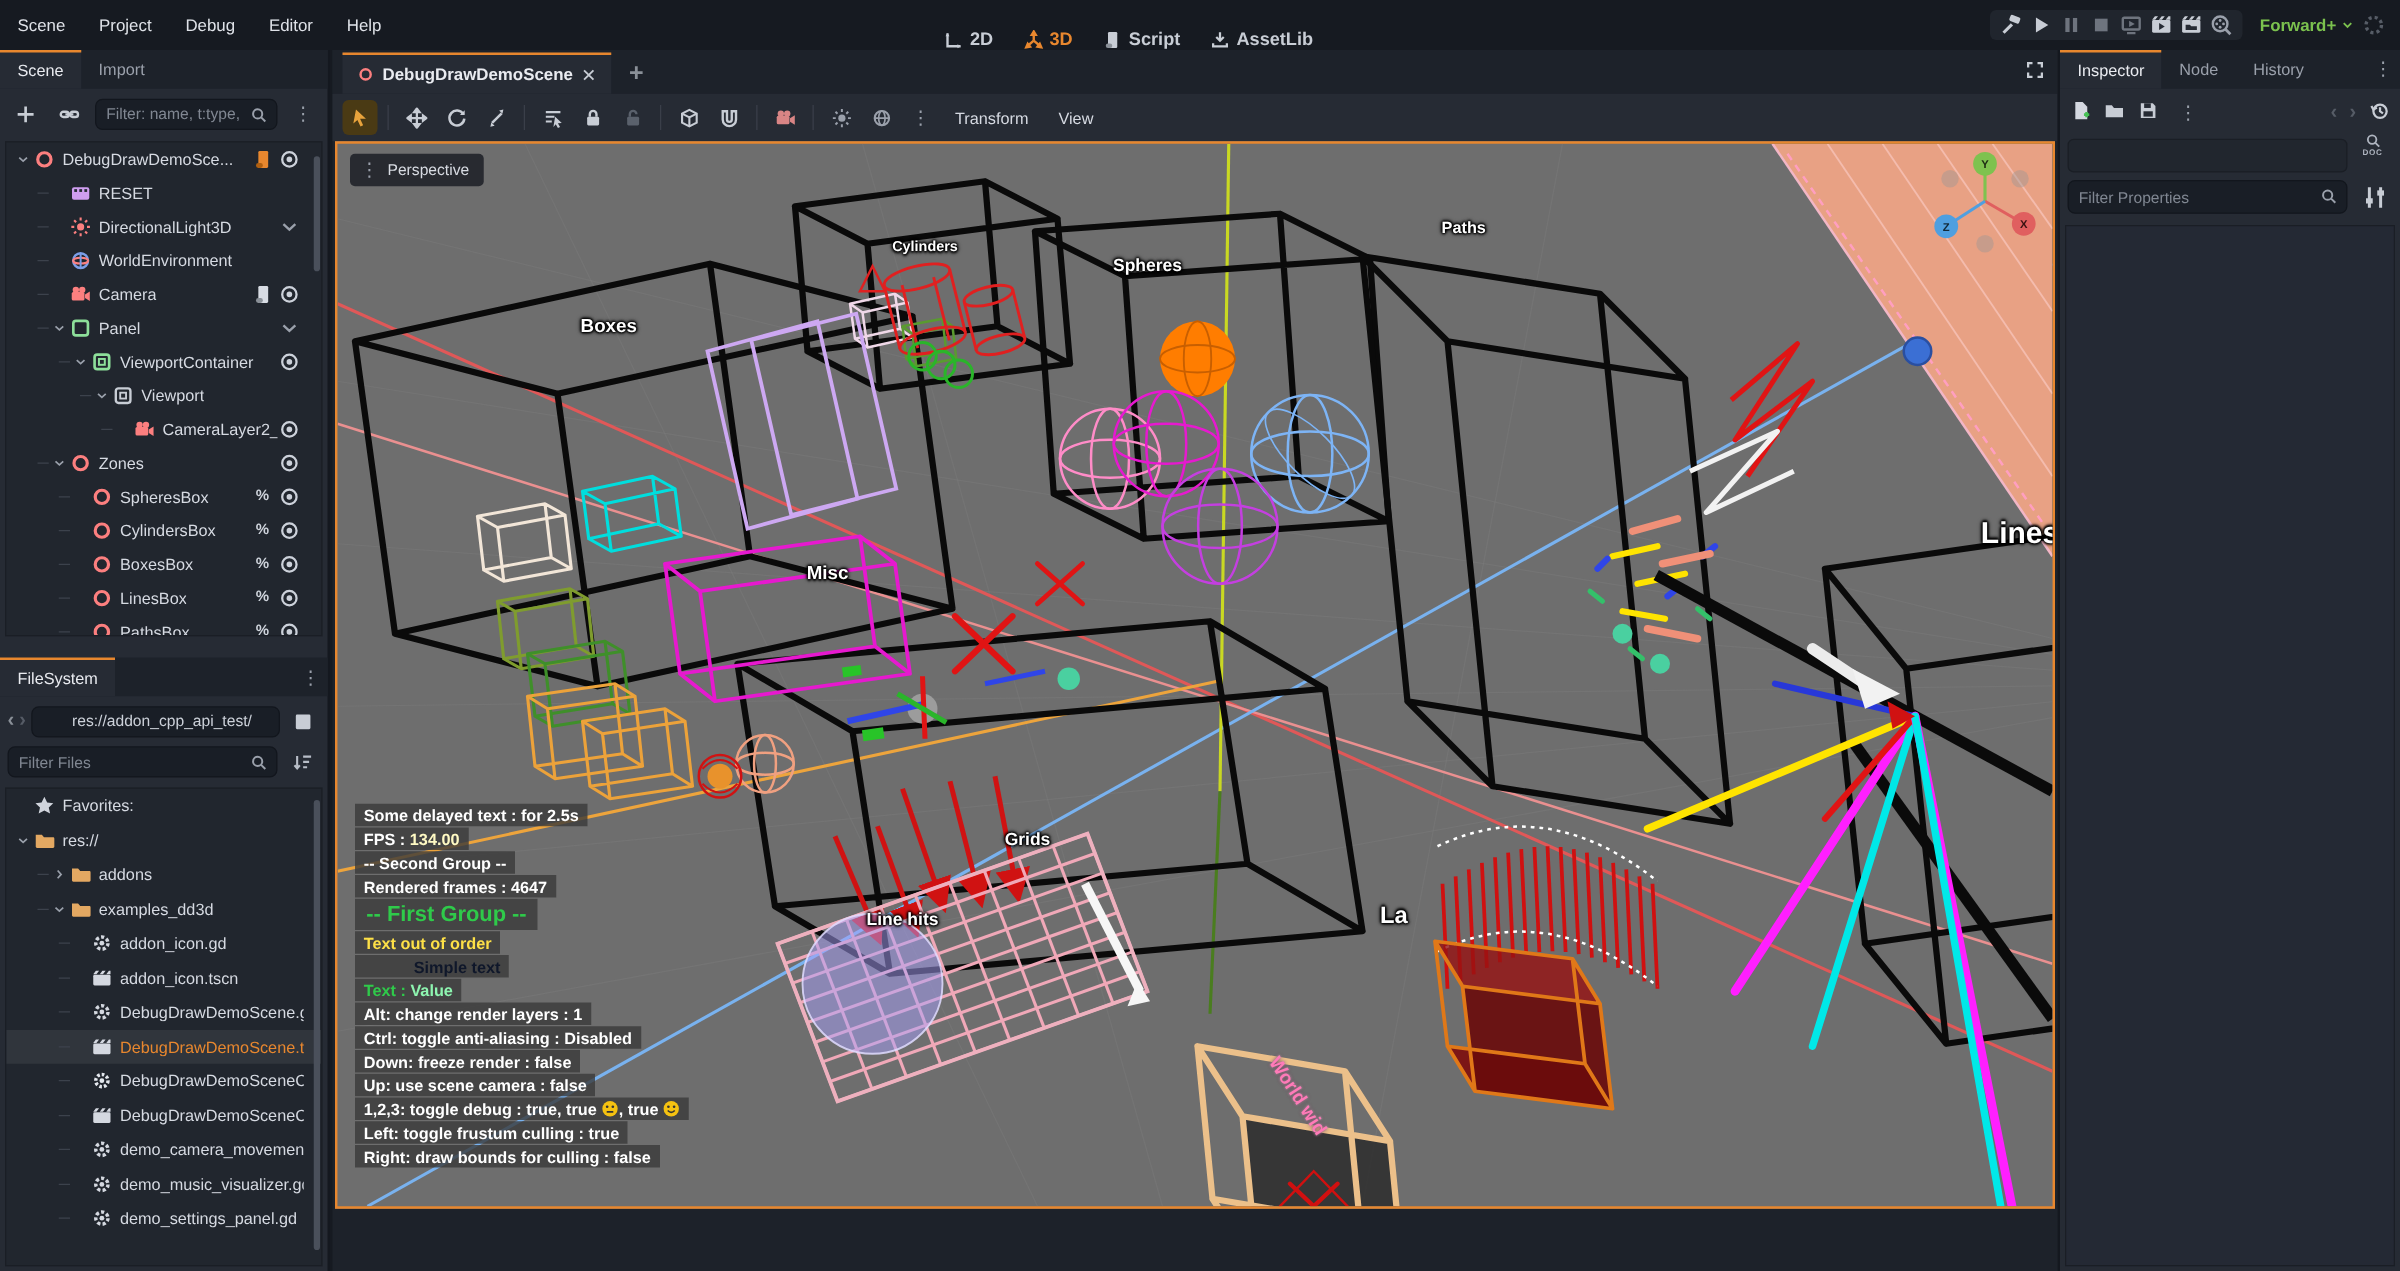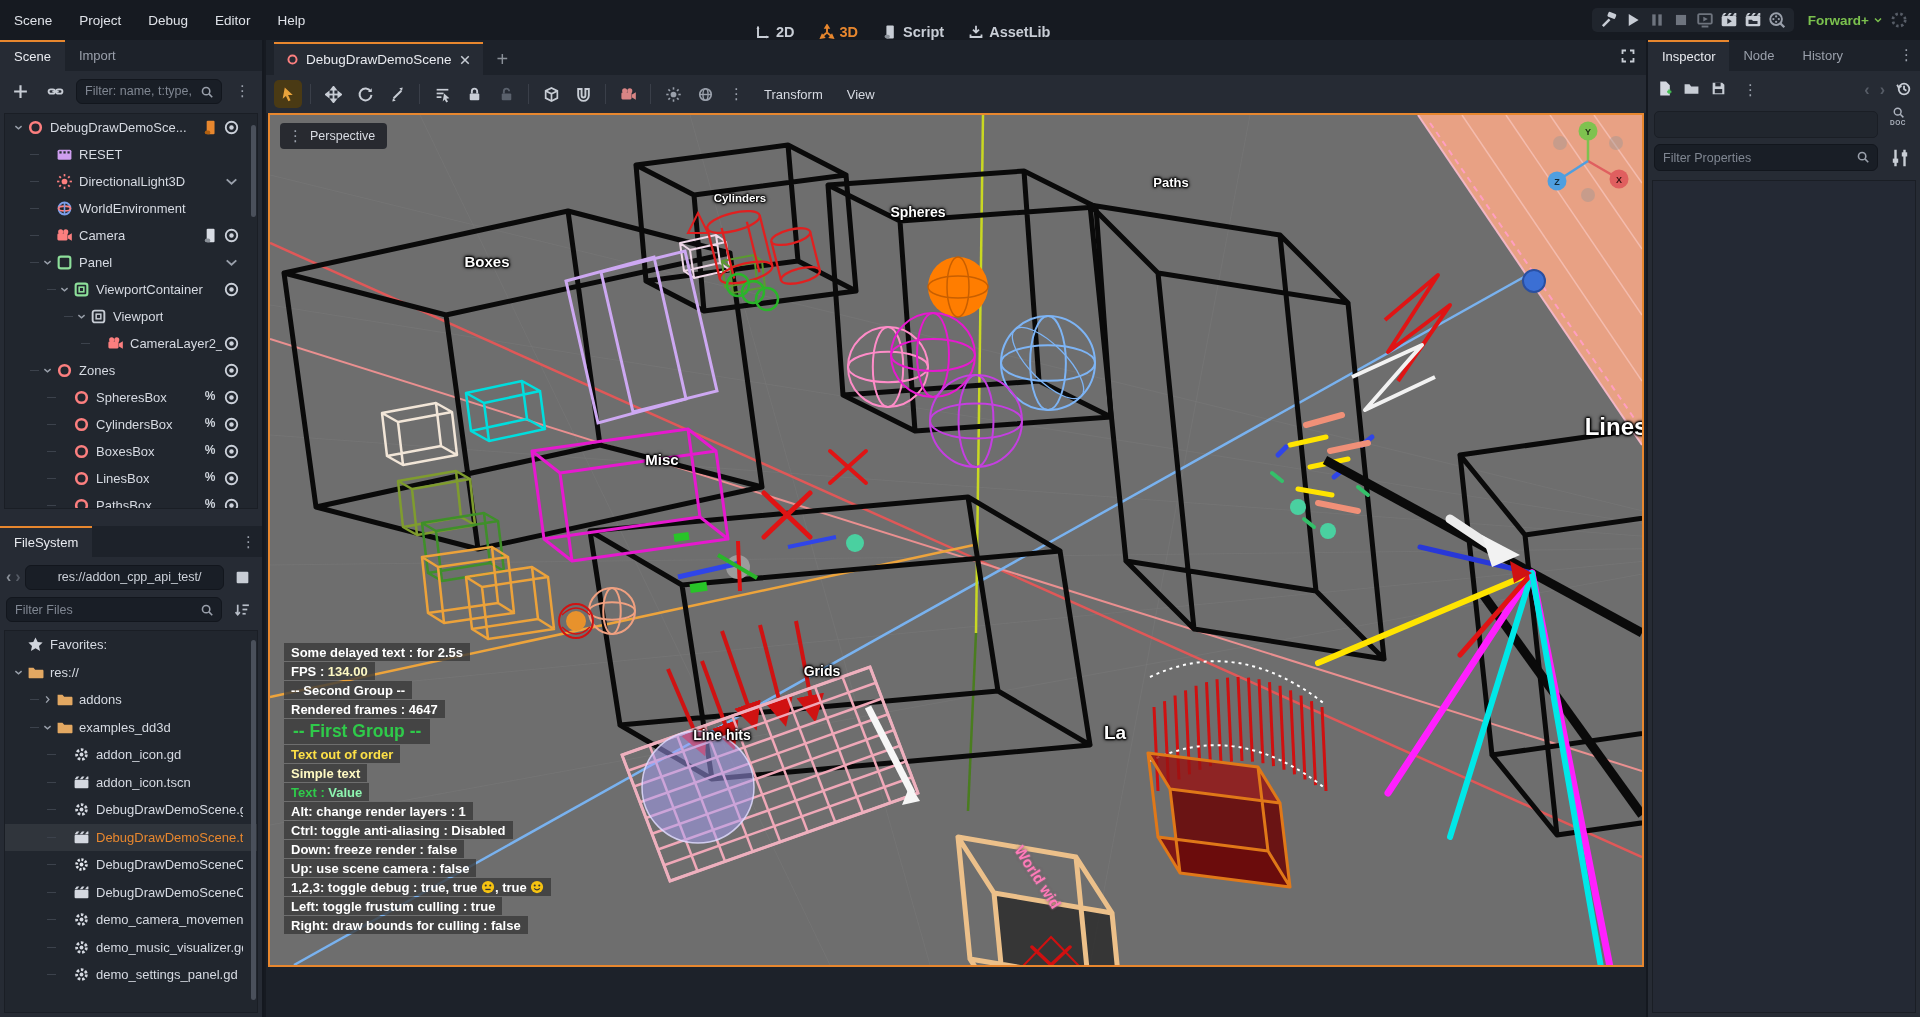--- a/index.html
+++ b/index.html
@@ -37,21 +37,21 @@
   .trow .lbl { font-size:13px; color:#d6dae2; overflow:hidden; }
   .trow .sp { flex:1; }
   .trow .sfx { width:18px; height:17px; flex:none; display:inline-flex; justify-content:center; margin-right:3px; }
   .trow.sel { background:rgba(255,255,255,.07); }
   .trow.sel .lbl { color:#e8872e; }
   .dash { width:9px; height:1px; background:#3c424c; flex:none; margin-right:3px; }
   .pct { color:#cfd4dc; font-weight:bold; font-size:12px; }
   .sbar { position:absolute; width:5px; border-radius:3px; background:#4a505b; }
   
   #center { position:absolute; left:266px; top:40px; width:1380px; height:977px; background:#1d222a; }
-  #scene-tabs { position:absolute; left:0; top:0; right:0; height:35px; display:flex; align-items:flex-end; background:#1d222a; }
+  #scene-tabs { position:absolute; left:0; top:0; right:0; height:35px; display:flex; align-items:flex-end; background:#1d222a;font-weight:bold; }
   #main-tab { height:33px; display:flex; align-items:center; gap:7px; background:#262b34; border-top:2px solid #e8872e; padding:0 12px; margin-left:8px; }
   #main-tab .t { font-size:13.5px; color:#e9ebf0; }
   #vtoolbar { position:absolute; left:0; top:35px; right:0; height:38px; background:#262b34; display:flex; align-items:center; gap:4px; padding-left:8px; }
   .tbtn { width:28px; height:28px; border-radius:5px; display:flex; align-items:center; justify-content:center; }
   .tbtn.on { background:#4a3a14; }
   .tbtn svg { width:17px; height:17px; }
   .vsep { width:1px; height:20px; background:#3a3f49; margin:0 4px; }
   .tmenu { color:#d6dae2; font-size:13px; padding:0 10px; }
   #viewport { position:absolute; left:2px; top:73px; width:1376px; height:854px; border:2px solid #e8872e; background:#6e6e6e; overflow:hidden; }
   #scene { position:absolute; left:0; top:0; width:1372px; height:850px; }
@@ -1164,21 +1164,21 @@
         <div class="oline">
           <span>Rendered frames : 4647</span>
         </div>
         <div class="oline big">
           <span style="color: rgb(47, 202, 74);">-- First Group --</span>
         </div>
         <div class="oline">
           <span style="color: #fde047;">Text out of order</span>
         </div>
         <div class="oline">
-          <span style="color: #fef9c3;">Simple text</span>
+          <span style="color: #0f172a; margin-left: 40px;">Simple text</span>
         </div>
         <div class="oline">
           <span style="color: rgb(47, 202, 74);">Text : </span>
           <span style="color: rgb(142, 245, 176);">Value</span>
         </div>
         <div class="oline">
           <span>Alt: change render layers : 1</span>
         </div>
         <div class="oline">
           <span>Ctrl: toggle anti-aliasing : Disabled</span>

